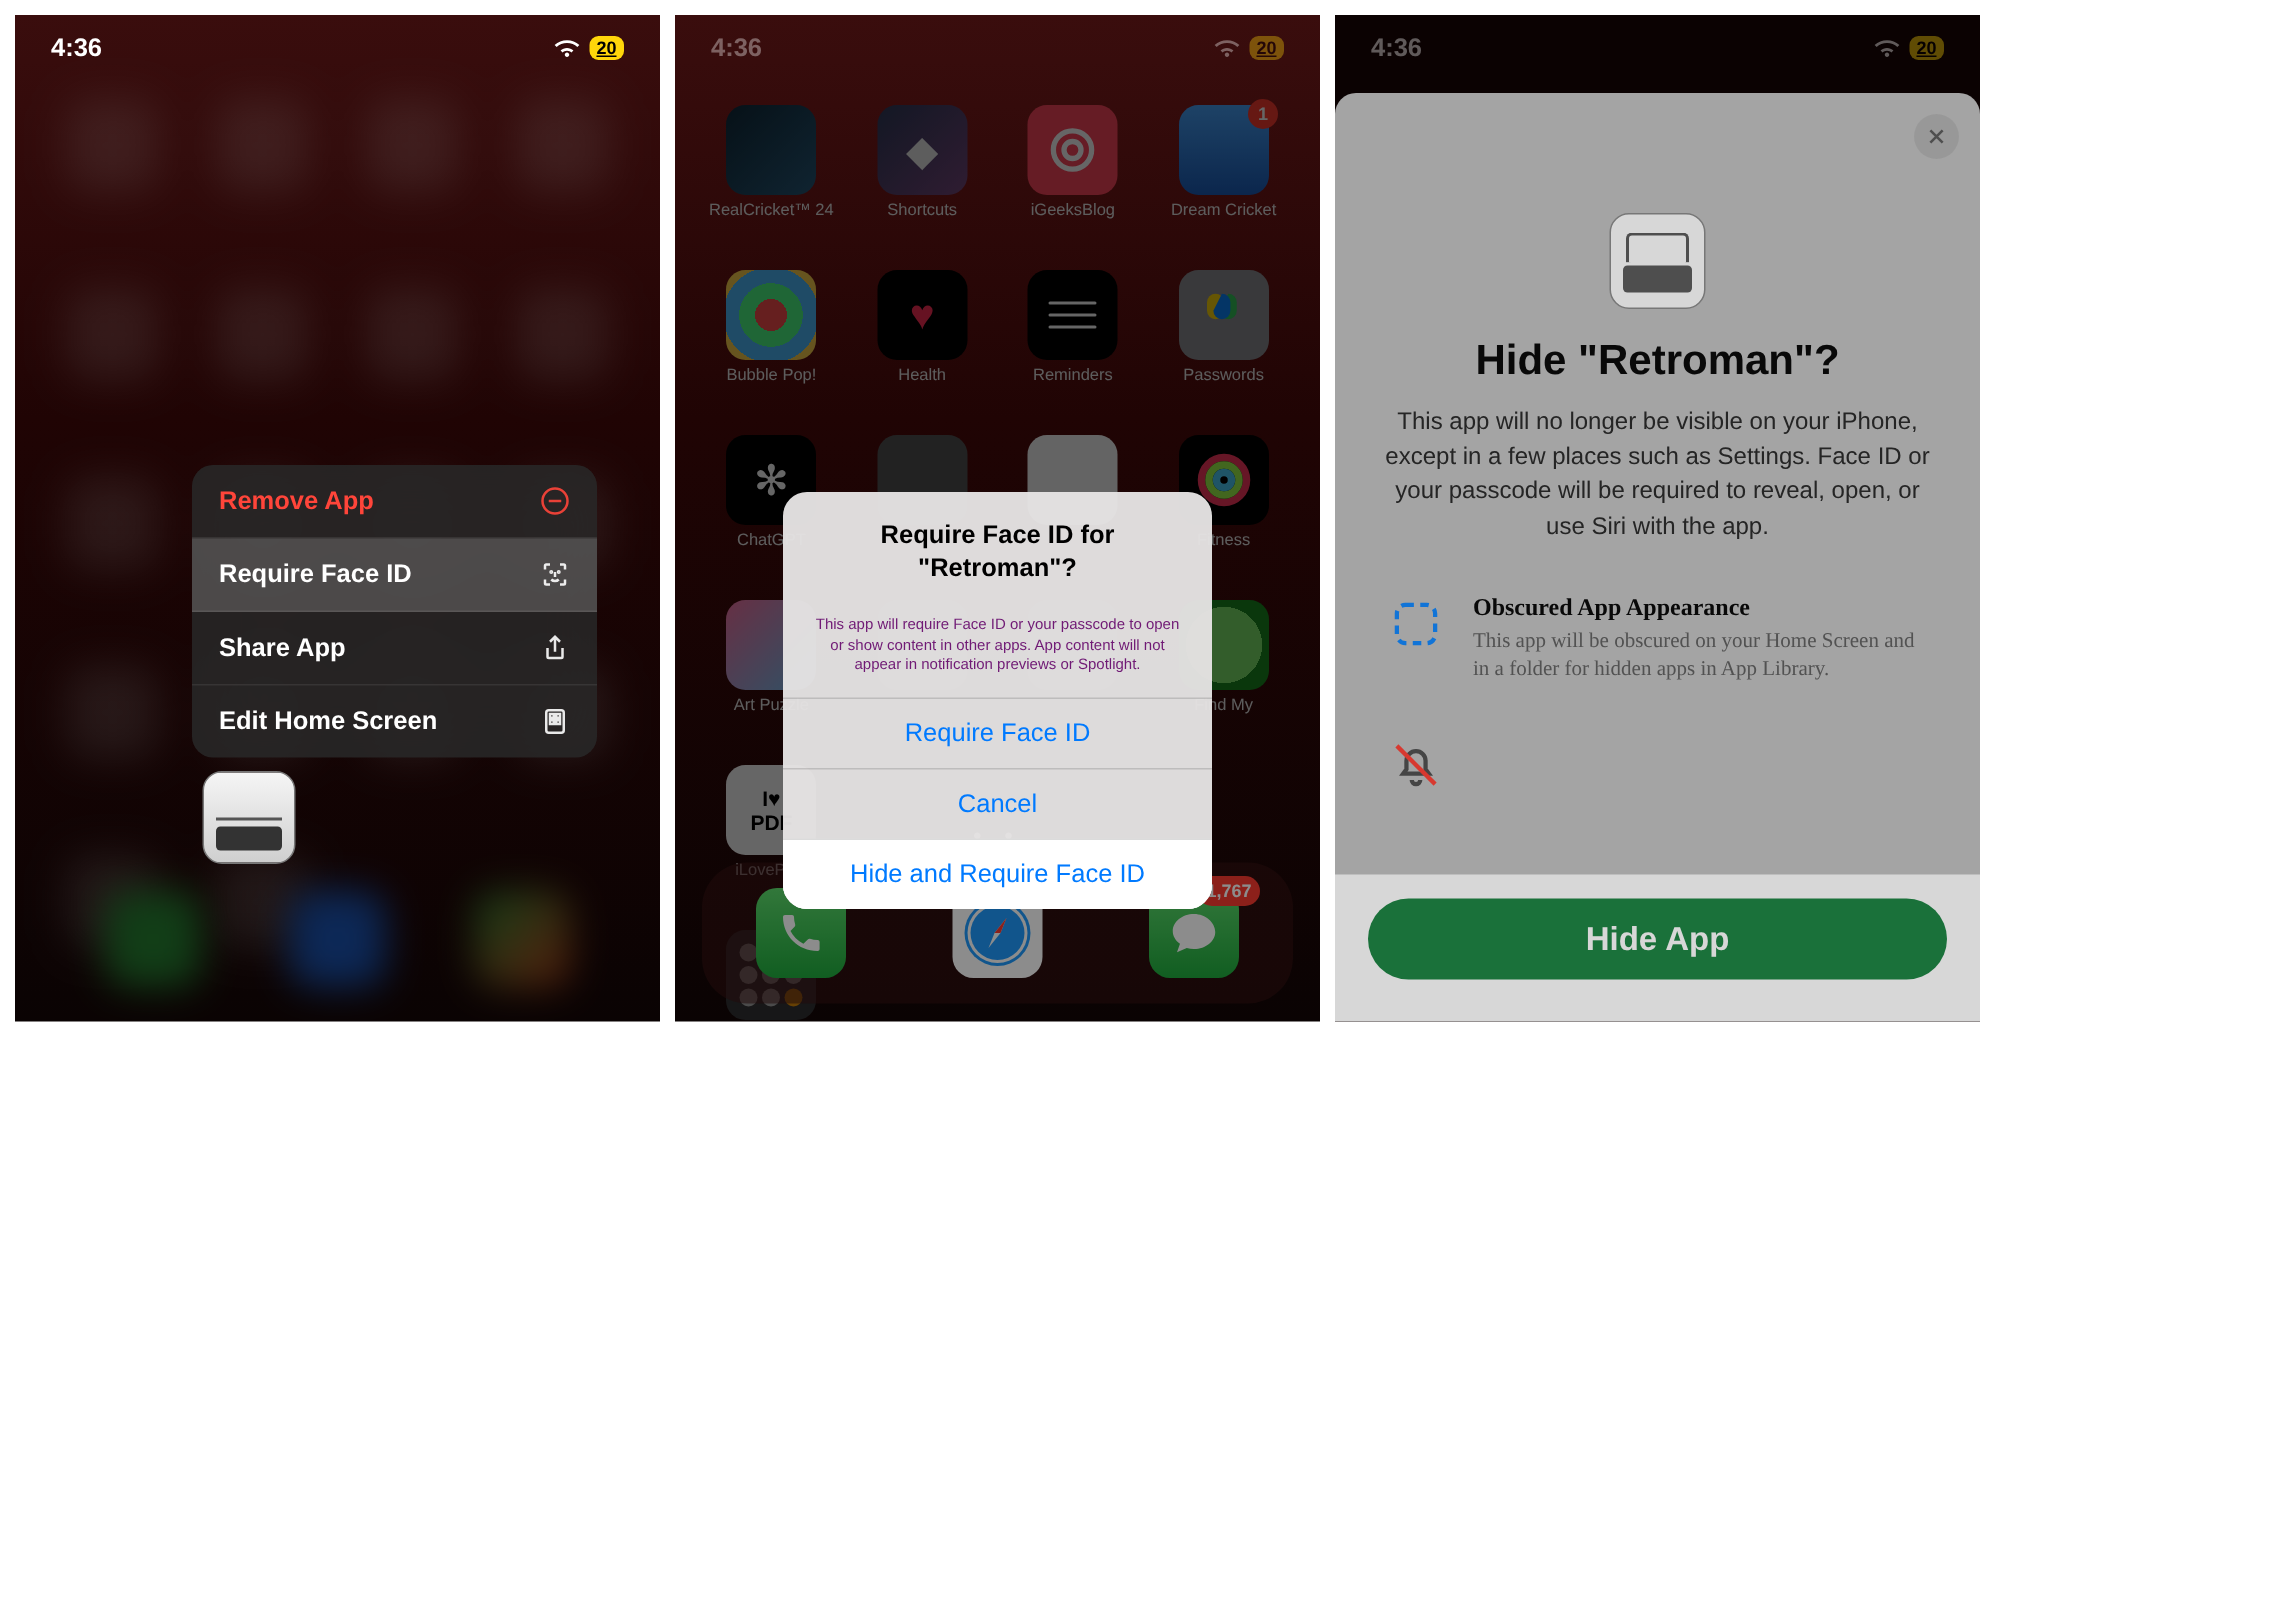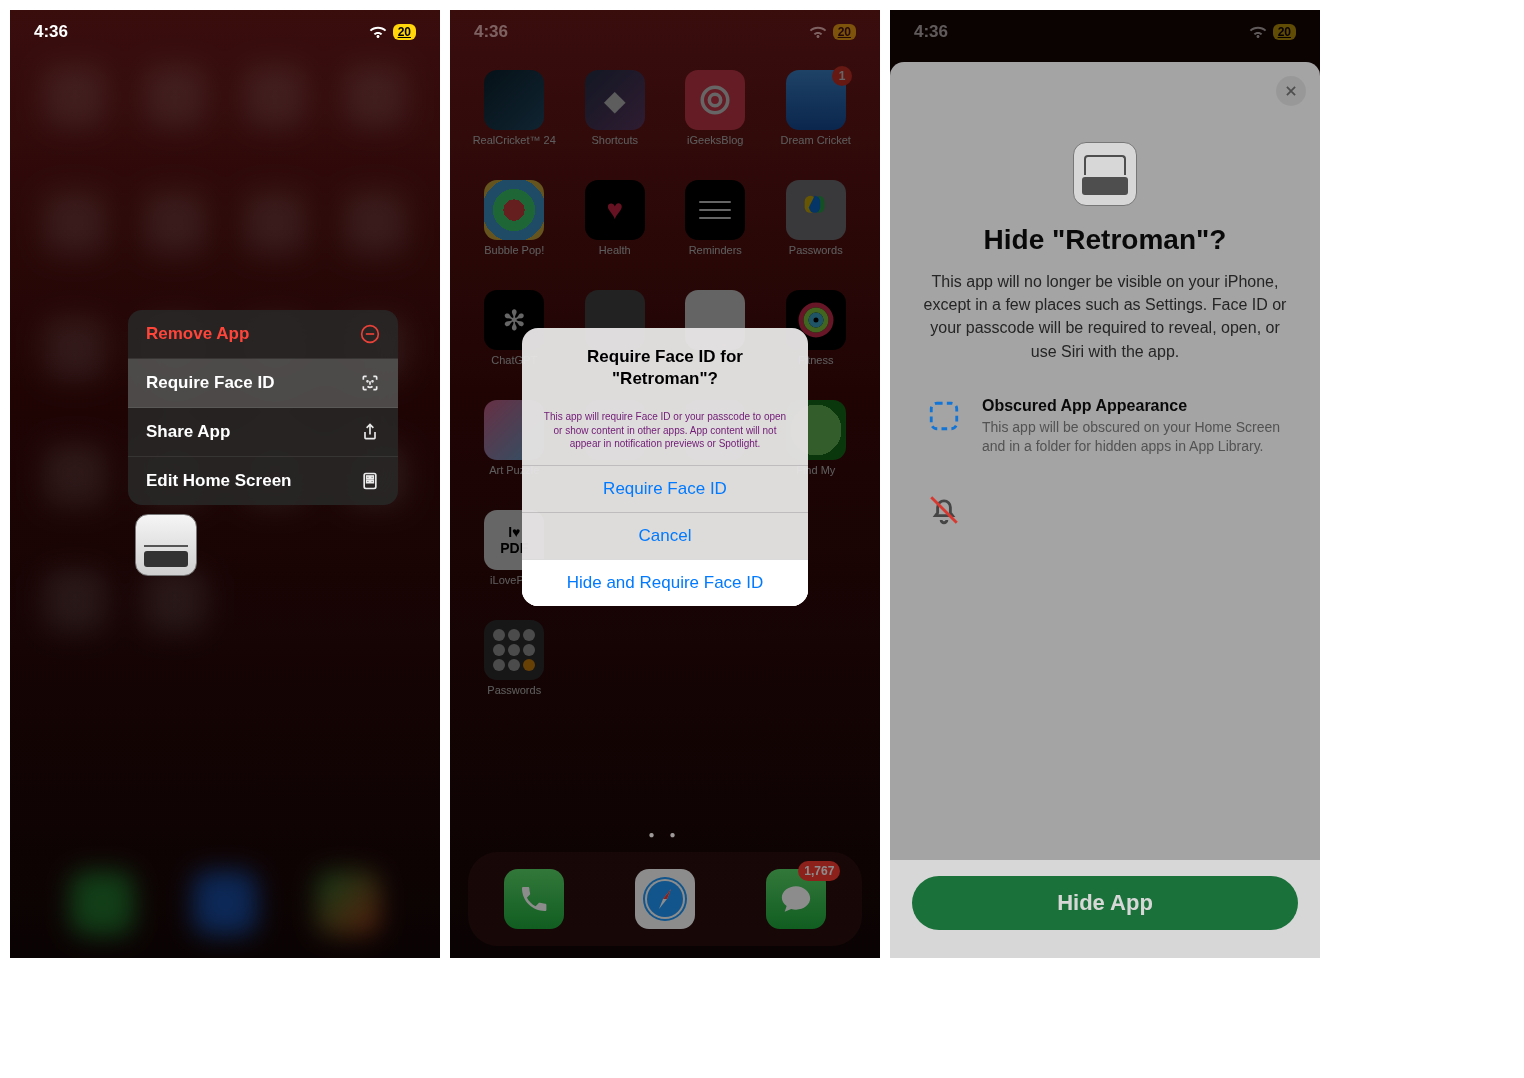--- a/index.html
+++ b/index.html
@@ -7,21 +7,21 @@
     background: #fff;
     font-family: -apple-system, BlinkMacSystemFont, "Segoe UI", Helvetica, Arial, sans-serif;
     display: flex;
     gap: 10px;
     padding: 10px;
     width: 1524px;
     height: 1078px;
   }
   .phone {
     width: 430px;
-    height: 948px;
+    height: 671px;
     border-radius: 0;
     position: relative;
     overflow: hidden;
     background: linear-gradient(180deg, #3a0d0d 0%, #200404 40%, #0a0303 100%);
     color: #fff;
   }
   
   .status-bar {
     position: absolute; top: 0; left: 0; right: 0;
     height: 44px;
@@ -187,21 +187,21 @@
   }
   .sheet-inner { padding: 80px 28px 0; text-align:center; }
   .sheet-icon {
     width:64px;height:64px;border-radius:13px;background:#fff;margin:0 auto 18px;
     position:relative; border:1px solid #888;
   }
   .sheet-icon::before{content:"";position:absolute;left:10px;right:10px;top:12px;height:18px;border:2px solid #555;border-bottom:none;border-radius:4px 4px 0 0;}
   .sheet-icon::after{content:"";position:absolute;left:8px;right:8px;bottom:10px;height:18px;background:#555;border-radius:3px;}
   .sheet h1 { font-size:28px; font-weight:700; margin-bottom:14px; }
   .sheet p.lead { font-size:16px; color:#222; line-height:1.45; padding:0 4px; }
-  .feat { display:flex; gap:18px; text-align:left; margin-top:34px; padding:0 6px; }
+  .feat { display:flex; gap:18px; text-align:left; margin-top:34px; padding:0 6px;font-family:Liberation Serif, serif; }
   .feat .fico { width:40px; flex:none; display:flex;align-items:flex-start;justify-content:center; margin-top:2px;}
   .feat h3 { font-size:16px; font-weight:600; margin-bottom:3px;}
   .feat p  { font-size:14px; color:#5a5a5a; line-height:1.4;}
   .sheet-footer {
     position:absolute; left:0; right:0; bottom:0;
     background:#fff; padding:16px 22px 28px;
   }
   .hide-btn {
     background:#15803d; color:#fff; font-size:22px; font-weight:600;
     text-align:center; padding:14px 0; border-radius:28px;

